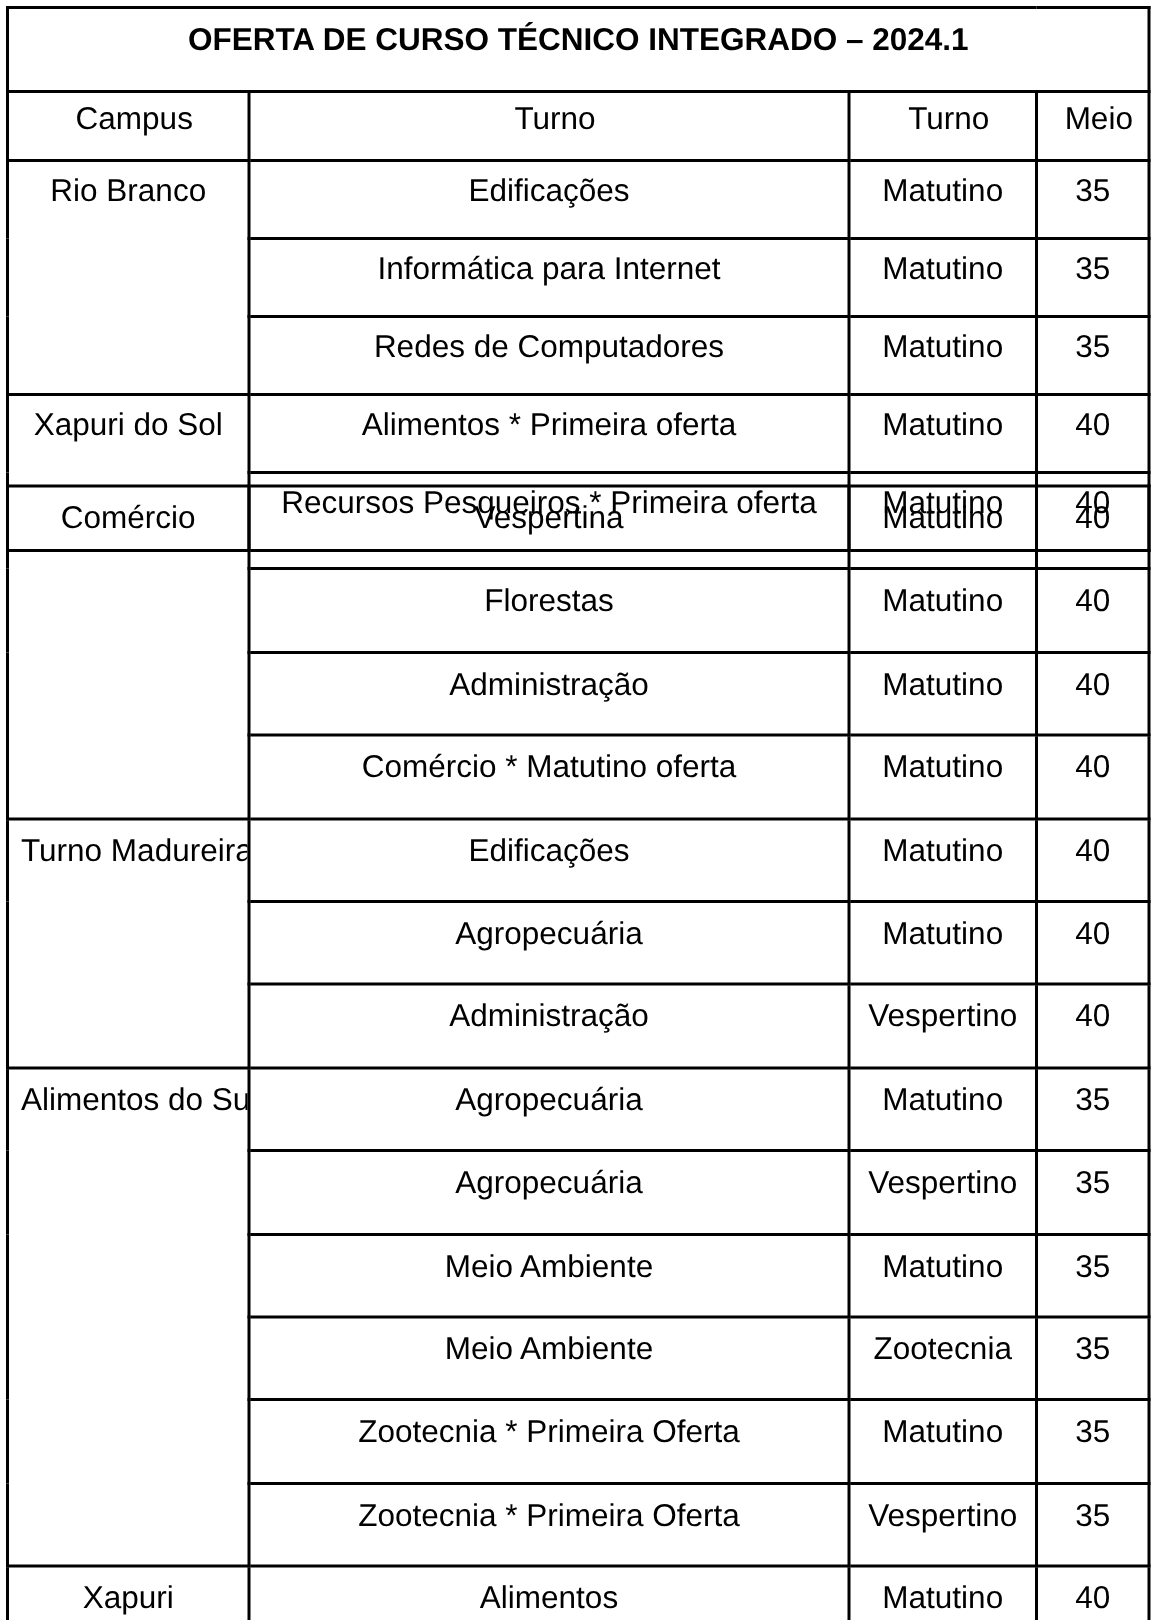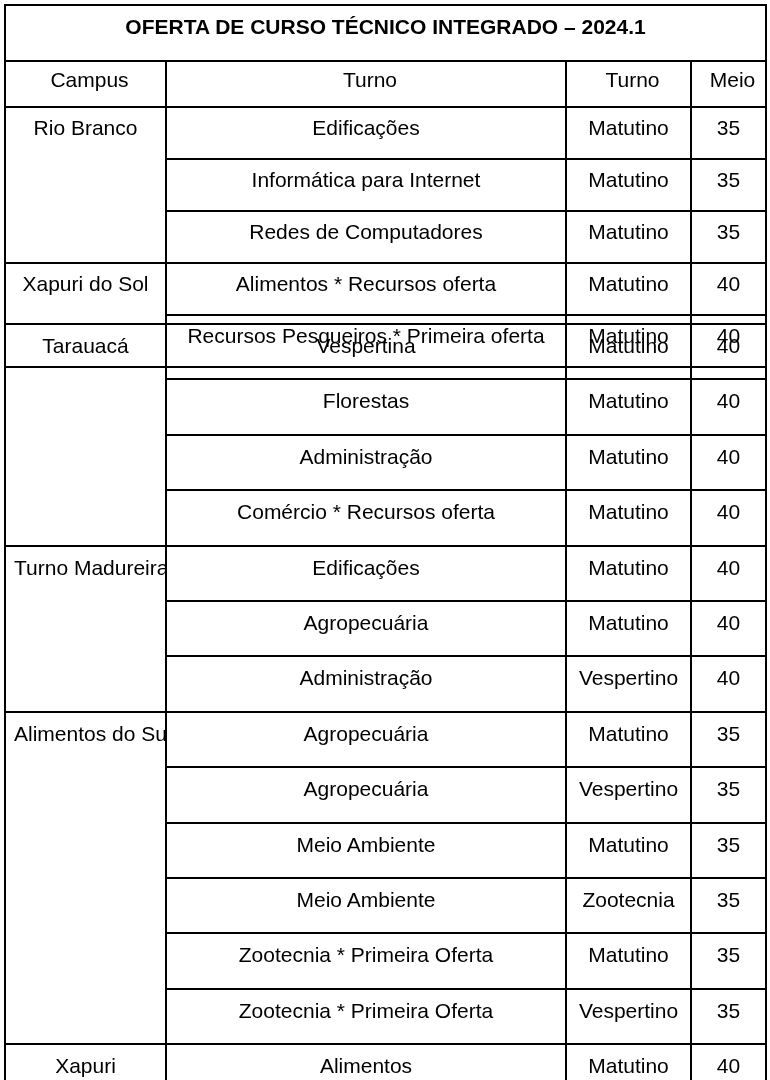--- a/index.html
+++ b/index.html
@@ -80,21 +80,21 @@
         <td>35</td>
       </tr>
       <tr class="data-row">
         <td>Redes de Computadores</td>
         <td>Matutino</td>
         <td>35</td>
       </tr>
 
       <tr class="data-row">
         <td class="campus-cell" rowspan="2">Xapuri do Sol</td>
-        <td>Alimentos * Recursos oferta</td>
+        <td>Alimentos * Primeira oferta</td>
         <td>Matutino</td>
         <td>40</td>
       </tr>
       <tr class="data-row">
         <td>Recursos Pesqueiros * Primeira oferta</td>
         <td>Matutino</td>
         <td>40</td>
       </tr>
     </tbody>
       </table>
@@ -104,37 +104,37 @@
     <table id="table-2">
       <colgroup>
         <col style="width:161px">
           <col style="width:400px">
           <col style="width:125px">
           <col style="width:75px">
       </colgroup>
 
       <tbody>
           <tr class="data-row">
-        <td class="campus-cell" rowspan="4">Tarauacá</td>
+        <td class="campus-cell" rowspan="4">Comércio</td>
         <td>Vespertina</td>
         <td>Matutino</td>
         <td>40</td>
       </tr>
       <tr class="data-row">
         <td>Florestas</td>
         <td>Matutino</td>
         <td>40</td>
       </tr>
       <tr class="data-row">
         <td>Administração</td>
         <td>Matutino</td>
         <td>40</td>
       </tr>
       <tr class="data-row">
-        <td>Comércio * Recursos oferta</td>
+        <td>Comércio * Matutino oferta</td>
         <td>Matutino</td>
         <td>40</td>
       </tr>
 
       <tr class="data-row">
         <td class="campus-cell" rowspan="3">Turno Madureira</td>
         <td>Edificações</td>
         <td>Matutino</td>
         <td>40</td>
       </tr>

